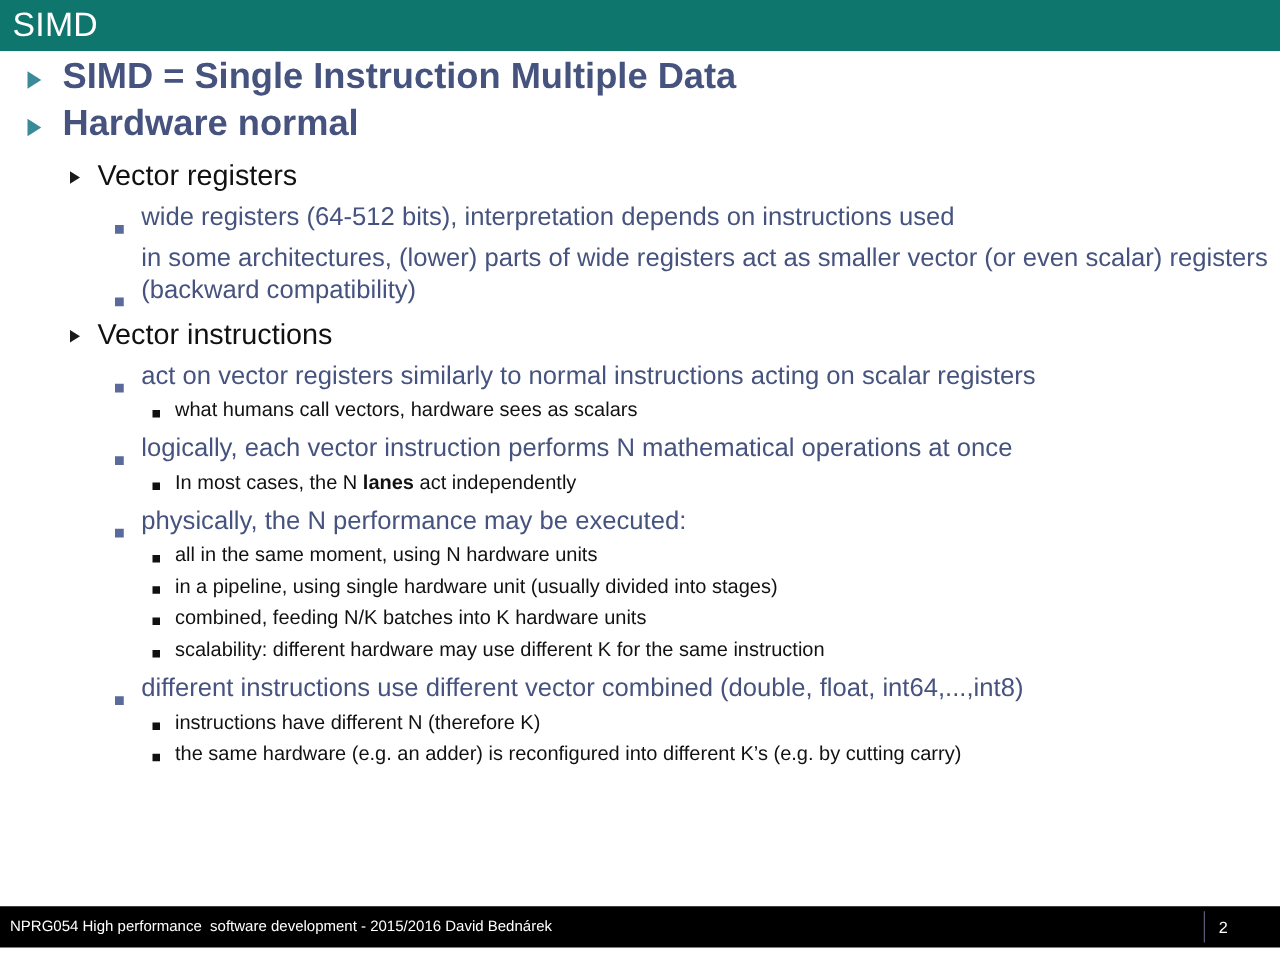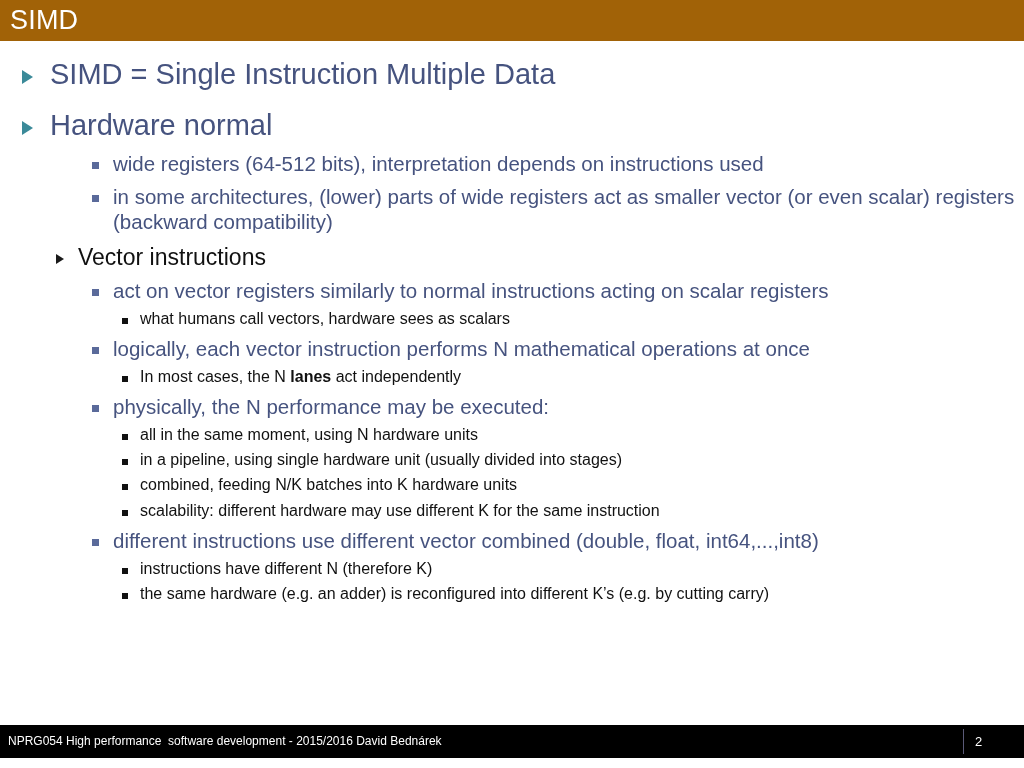--- a/index.html
+++ b/index.html
@@ -16,21 +16,21 @@
     position: relative;
   }
 
   
   .title-bar {
     position: absolute;
     left: 0;
     top: 0;
     width: 1024px;
     height: 41px;
-    background: #a16207;
+    background: #0f766e;
     display: flex;
     align-items: center;
   }
   .title-text {
     color: #ffffff;
     font-size: 27px;
     font-weight: 400;
     letter-spacing: 0.2px;
     padding-left: 10px;
     line-height: 1;
@@ -56,21 +56,22 @@
     display: block;
     line-height: 1;
   }
   .btext {
     flex: 1 1 auto;
   }
 
   
   .lvl1 {
     padding-left: 22px;
-    margin-top: 16px;
+    margin-top: 3px;
+    font-weight: bold;
   }
   .lvl1 .marker {
     width: 0;
     height: 0;
     border-left: 11px solid #3b8a99;
     border-top: 7px solid transparent;
     border-bottom: 7px solid transparent;
     margin-top: 13px;
     margin-right: 17px;
   }
@@ -97,20 +98,21 @@
   .lvl2 .btext {
     color: #111111;
     font-size: 23px;
     line-height: 1.22;
   }
 
   
   .lvl3 {
     padding-left: 92px;
     margin-top: 7px;
+    align-items: flex-end;
   }
   .lvl3 .marker {
     width: 7px;
     height: 7px;
     background: #5a6a9a;
     margin-top: 11px;
     margin-right: 14px;
   }
   .lvl3 .btext {
     color: #46537f;
@@ -185,20 +187,24 @@
 <div class="content">
   <div id="bullet-list">
       <div class="bullet-row lvl1">
         <span class="marker"></span>
         <span class="btext">SIMD = Single Instruction Multiple Data</span>
       </div>
       <div class="bullet-row lvl1">
         <span class="marker"></span>
         <span class="btext">Hardware normal</span>
       </div>
+      <div class="bullet-row lvl2">
+        <span class="marker"></span>
+        <span class="btext">Vector registers</span>
+      </div>
       <div class="bullet-row lvl3">
         <span class="marker"></span>
         <span class="btext">wide registers (64-512 bits), interpretation depends on instructions used</span>
       </div>
       <div class="bullet-row lvl3">
         <span class="marker"></span>
         <span class="btext">in some architectures, (lower) parts of wide registers act as smaller vector (or even scalar) registers (backward compatibility)</span>
       </div>
       <div class="bullet-row lvl2">
         <span class="marker"></span>

